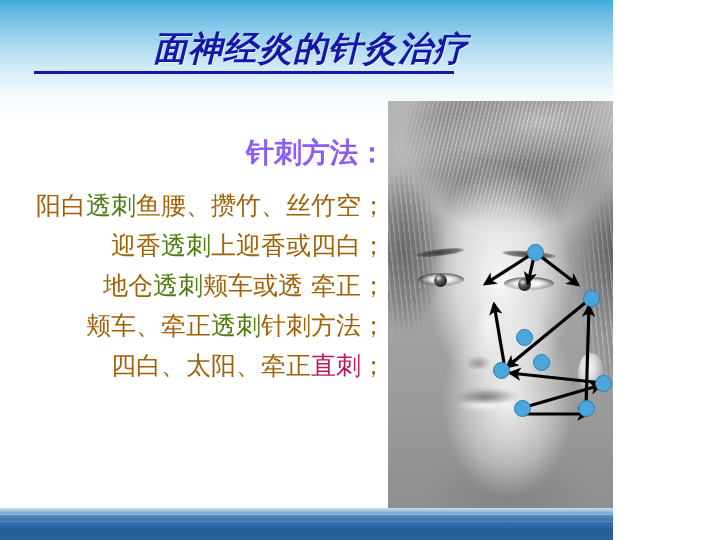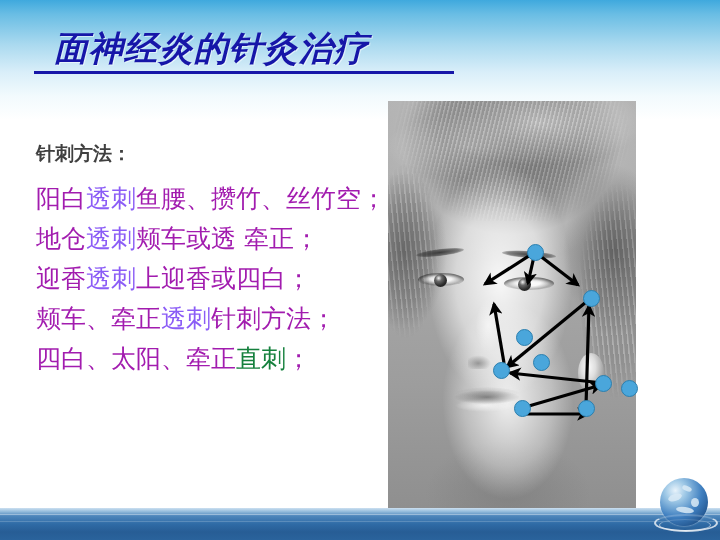--- a/index.html
+++ b/index.html
@@ -5,24 +5,25 @@
   html, body {
     margin: 0;
     padding: 0;
     background: #ffffff;
   }
   body {
     font-family: "DejaVu Sans", "Liberation Sans", sans-serif;
   }
   #slide {
     position: relative;
-    width: 720px;
+    width: 613px;
     height: 540px;
     overflow: hidden;
     background: #ffffff;
+    text-align: right;
   }
   
   #bg-gradient {
     position: absolute;
     left: 0; top: 0;
     width: 720px;
     height: 540px;
     background: linear-gradient(to bottom,
         #3fa9dd 0px,
         #69bde4 14px,
@@ -133,36 +134,36 @@
   }
 
   
   #text-column {
     position: absolute;
     left: 36px;
     top: 136px;
     width: 350px;
   }
   .heading-line {
-    font-size: 19px;
+    font-size: 28px;
     font-weight: bold;
-    color: #404040;
+    color: #8b5cf6;
     line-height: 34px;
-    margin-bottom: 9px;
+    margin-bottom: 16px;
     white-space: pre;
   }
   .body-line {
     font-size: 25px;
     color: #1a1a1a;
     line-height: 40px;
     white-space: pre;
   }
-  .seg-plain   { color: #a21caf; }
-  .seg-blue    { color: #8b5cf6; }
-  .seg-magenta { color: #15803d; }
+  .seg-plain   { color: #a16207; }
+  .seg-blue    { color: #4d7c0f; }
+  .seg-magenta { color: #be185d; }
 
   
   #photo-frame {
     position: absolute;
     left: 388px;
     top: 101px;
     width: 248px;
     height: 407px;
     overflow: hidden;
     background: #9a9a9a;
@@ -294,22 +295,22 @@
 
   <div id="title-block">
     <div id="slide-title">  面神经炎的针灸治疗</div>
     <div id="title-underline"></div>
   </div>
 
   <div id="text-column">
     <div class="heading-line">针刺方法：</div>
     <div id="body-lines">
         <div class="body-line"><span class="seg-plain">阳白</span><span class="seg-blue">透刺</span><span class="seg-plain">鱼腰、攒竹、丝竹空；</span></div>
+        <div class="body-line"><span class="seg-plain">迎香</span><span class="seg-blue">透刺</span><span class="seg-plain">上迎香或四白；</span></div>
         <div class="body-line"><span class="seg-plain">地仓</span><span class="seg-blue">透刺</span><span class="seg-plain">颊车或透 牵正；</span></div>
-        <div class="body-line"><span class="seg-plain">迎香</span><span class="seg-blue">透刺</span><span class="seg-plain">上迎香或四白；</span></div>
         <div class="body-line"><span class="seg-plain">颊车、牵正</span><span class="seg-blue">透刺</span><span class="seg-plain">针刺方法；</span></div>
         <div class="body-line"><span class="seg-plain">四白、太阳、牵正</span><span class="seg-magenta">直刺</span><span class="seg-plain">；</span></div>
       </div>
   </div>
 
   <div id="photo-frame">
     <div class="photo-img"></div>
     <div class="hair-strands"></div>
     <div class="hair-side right"></div>
     <div class="hair-side left"></div>

